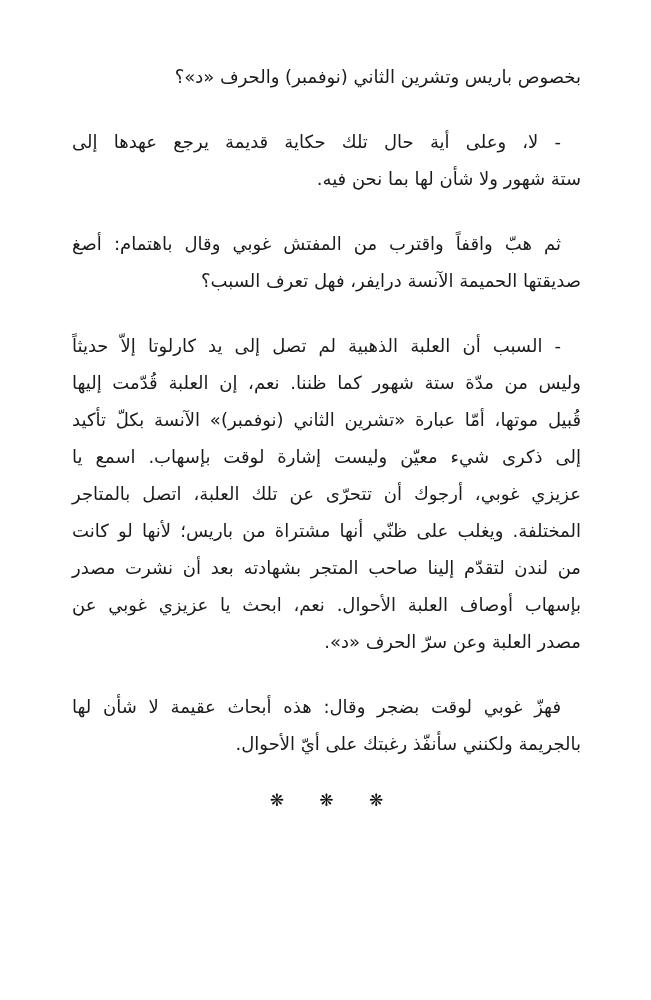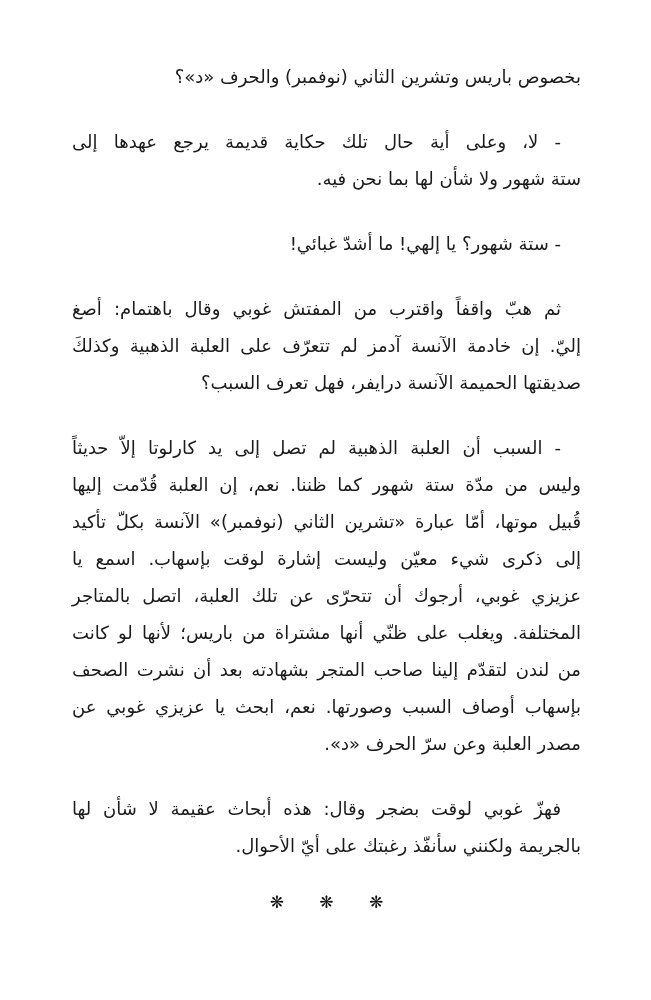--- a/index.html
+++ b/index.html
@@ -58,40 +58,36 @@
 
   <div class="para">
     <div class="ln">بخصوص باريس وتشرين الثاني (نوفمبر) والحرف «د»؟</div>
   </div>
 
   <div class="para">
     <div class="ln j indent">- لا، وعلى أية حال تلك حكاية قديمة يرجع عهدها إلى</div>
     <div class="ln">ستة شهور ولا شأن لها بما نحن فيه.</div>
   </div>
 
-  <div class="para">
-    <div class="ln indent">- ستة شهور؟ يا إلهي! ما أشدّ غبائي!</div>
-  </div>
 
   <div class="para">
     <div class="ln j indent">ثم هبّ واقفاً واقترب من المفتش غوبي وقال باهتمام: أصغ</div>
-    <div class="ln j">إليّ. إن خادمة الآنسة آدمز لم تتعرّف على العلبة الذهبية وكذلكَ</div>
     <div class="ln">صديقتها الحميمة الآنسة درايفر، فهل تعرف السبب؟</div>
   </div>
 
 
   <div class="para">
     <div class="ln j indent">- السبب أن العلبة الذهبية لم تصل إلى يد كارلوتا إلاّ حديثاً</div>
     <div class="ln j">وليس من مدّة ستة شهور كما ظننا. نعم، إن العلبة قُدّمت إليها</div>
     <div class="ln j">قُبيل موتها، أمّا عبارة «تشرين الثاني (نوفمبر)» الآنسة بكلّ تأكيد</div>
     <div class="ln j">إلى ذكرى شيء معيّن وليست إشارة لوقت بإسهاب. اسمع يا</div>
     <div class="ln j">عزيزي غوبي، أرجوك أن تتحرّى عن تلك العلبة، اتصل بالمتاجر</div>
     <div class="ln j">المختلفة. ويغلب على ظنّي أنها مشتراة من باريس؛ لأنها لو كانت</div>
-    <div class="ln j">من لندن لتقدّم إلينا صاحب المتجر بشهادته بعد أن نشرت الصحف</div>
-    <div class="ln j">بإسهاب أوصاف السبب وصورتها. نعم، ابحث يا عزيزي غوبي عن</div>
+    <div class="ln j">من لندن لتقدّم إلينا صاحب المتجر بشهادته بعد أن نشرت مصدر</div>
+    <div class="ln j">بإسهاب أوصاف العلبة الأحوال. نعم، ابحث يا عزيزي غوبي عن</div>
     <div class="ln">مصدر العلبة وعن سرّ الحرف «د».</div>
   </div>
 
   <div class="para">
     <div class="ln j indent">فهزّ غوبي لوقت بضجر وقال: هذه أبحاث عقيمة لا شأن لها</div>
     <div class="ln">بالجريمة ولكنني سأنفّذ رغبتك على أيّ الأحوال.</div>
   </div>
 
   <div class="divider">❋ ❋ ❋</div>
 

